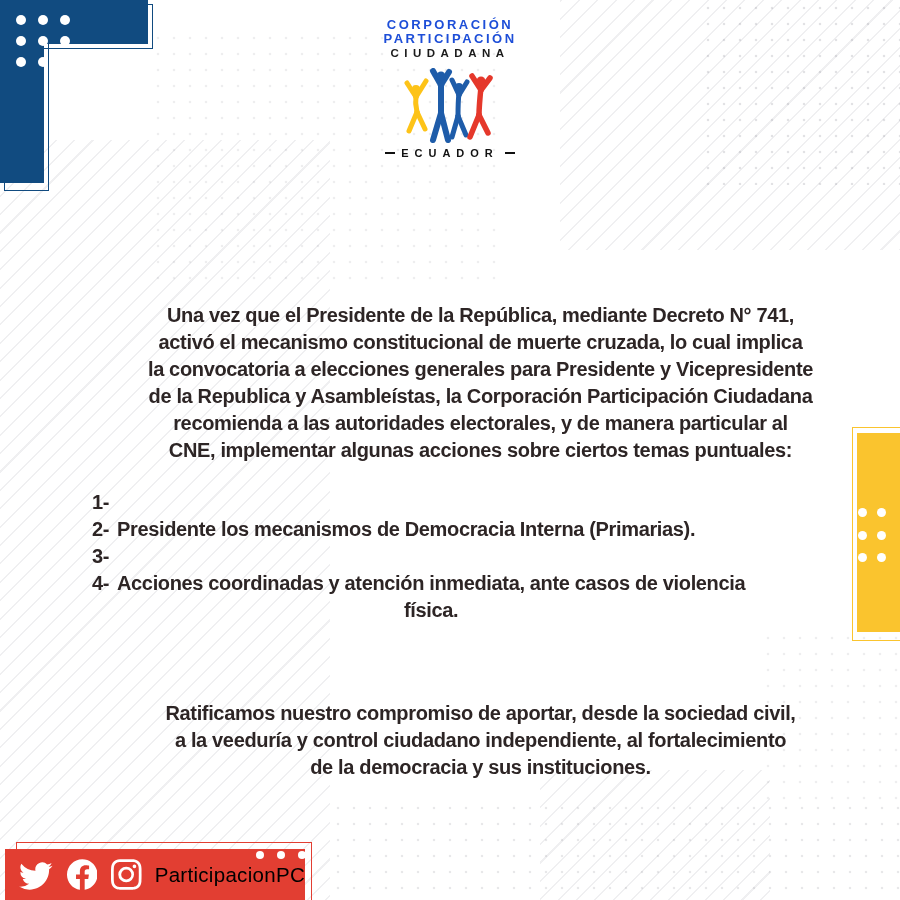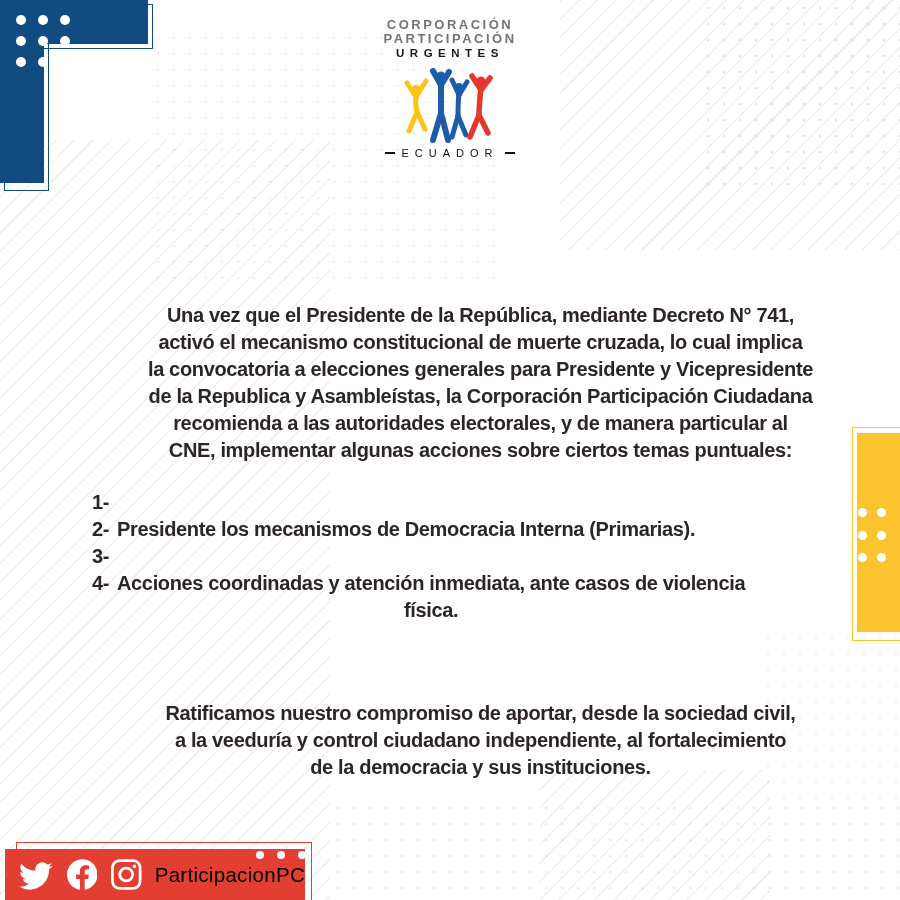--- a/index.html
+++ b/index.html
@@ -18,29 +18,29 @@
   }
   
   .navy-outline{position:absolute;border:1.5px solid #114B80;background:transparent;}
   .navy-fill{position:absolute;background:#114B80;}
   .dot-white{position:absolute;border-radius:50%;background:#ffffff;}
   .yellow-outline{position:absolute;border:1.5px solid #FAC42E;}
   .yellow-fill{position:absolute;background:#FAC42E;}
   
   .logo{position:absolute;left:0;top:18px;width:900px;text-align:center;}
   .logo-line1,.logo-line2{
-    font-size:13px;font-weight:bold;letter-spacing:2.5px;color:#737373;line-height:14px;
+    font-size:13px;font-weight:bold;letter-spacing:2.5px;color:#1d4ed8;line-height:14px;
   }
   .logo-line3{
     font-size:11.5px;font-weight:bold;letter-spacing:5.5px;color:#1a1a1a;line-height:13px;margin-top:1px;
   }
   .logo-figures{margin:8px auto 0 auto;display:block;}
   .logo-country{
     margin-top:3px;display:flex;align-items:center;justify-content:center;gap:6px;
-    font-size:11px;font-weight:normal;letter-spacing:6px;color:#111;
+    font-size:11px;font-weight:bold;letter-spacing:6px;color:#111;
   }
   .logo-country .rule{width:10px;height:2px;background:#111;}
   
   .title{
     position:absolute;left:0;top:190px;width:900px;text-align:center;
     font-size:38px;line-height:46px;font-weight:800;letter-spacing:-0.8px;color:#121212;
     white-space:pre-line;
   }
   .bodytext{
     color:#2D2525;font-weight:bold;font-size:20px;line-height:27px;letter-spacing:-0.35px;
@@ -91,21 +91,21 @@
   <div class="dot-white" style="left:858px;top:508px;width:9px;height:9px;"></div>
   <div class="dot-white" style="left:877px;top:508px;width:9px;height:9px;"></div>
   <div class="dot-white" style="left:858px;top:531px;width:9px;height:9px;"></div>
   <div class="dot-white" style="left:877px;top:531px;width:9px;height:9px;"></div>
   <div class="dot-white" style="left:858px;top:553px;width:9px;height:9px;"></div>
   <div class="dot-white" style="left:877px;top:553px;width:9px;height:9px;"></div>
 
   <div class="logo">
     <div class="logo-line1">CORPORACIÓN</div>
     <div class="logo-line2">PARTICIPACIÓN</div>
-    <div class="logo-line3">URGENTES</div>
+    <div class="logo-line3">CIUDADANA</div>
     <svg class="logo-figures" width="100" height="76" viewBox="0 0 100 76">
 
       <g stroke="#FDC318" stroke-width="5" stroke-linecap="round" fill="none">
         <path d="M16 27 C15 35 16 40 17 44"></path>
         <path d="M16 29 L7 15"></path>
         <path d="M16 29 L26 13"></path>
         <path d="M17 44 L9 63"></path>
         <path d="M17 44 L25 61"></path>
       </g>
       <circle cx="16" cy="21" r="4" fill="#FDC318"></circle>

